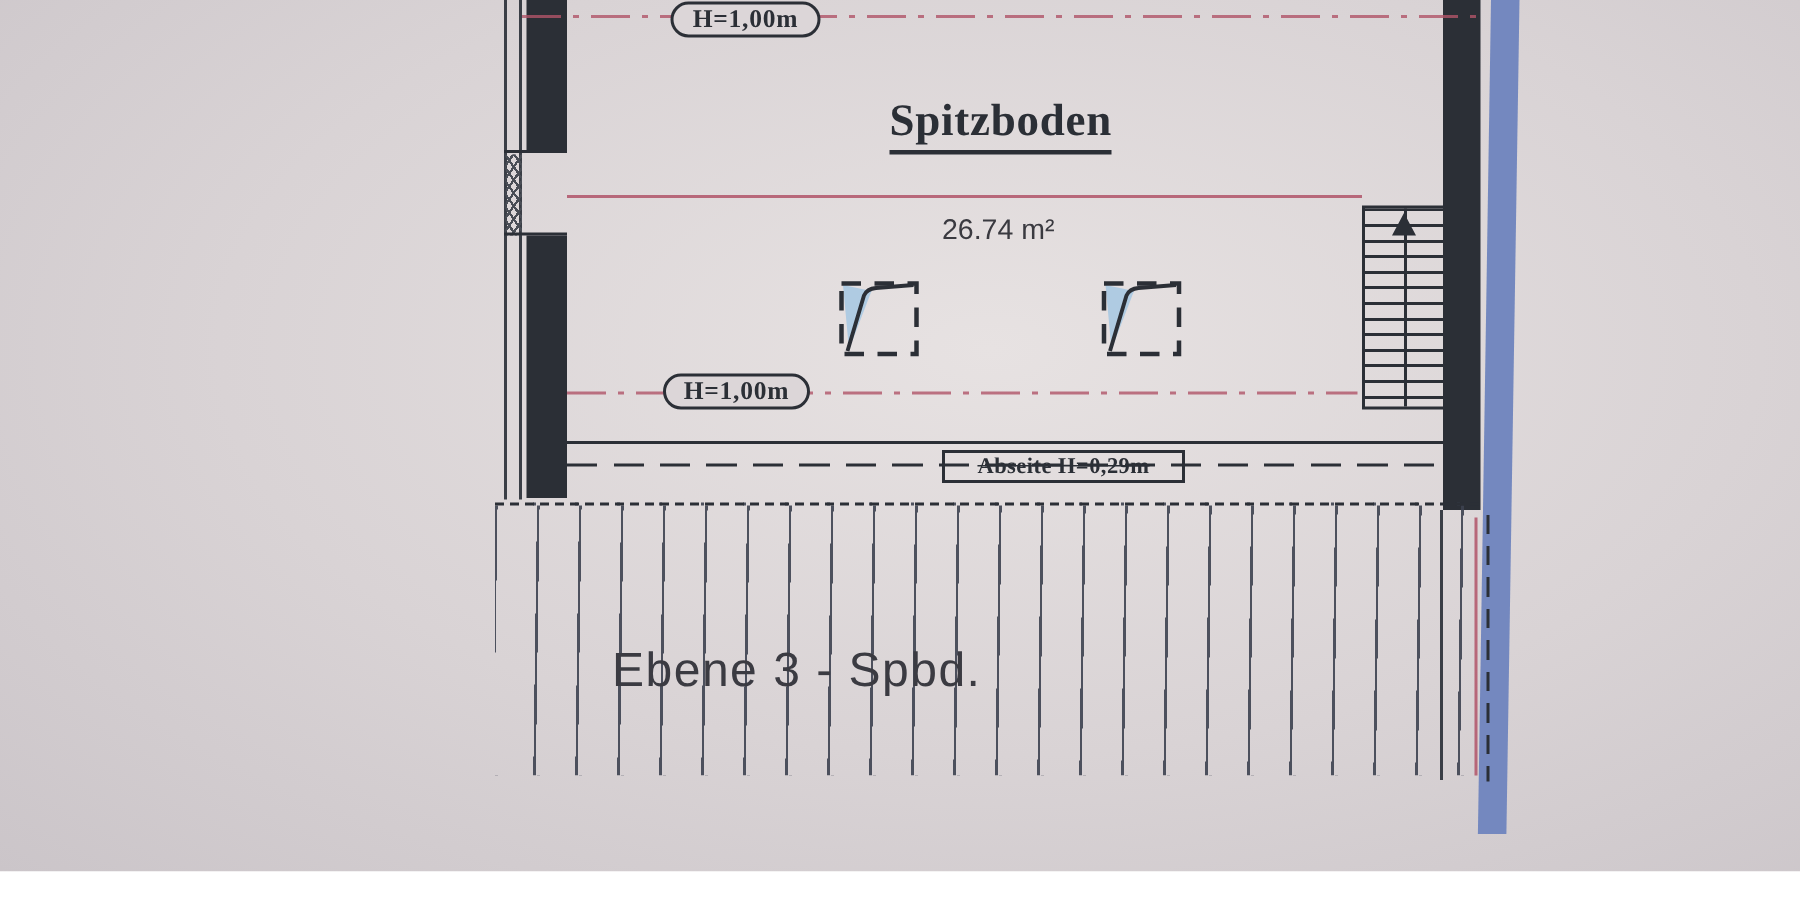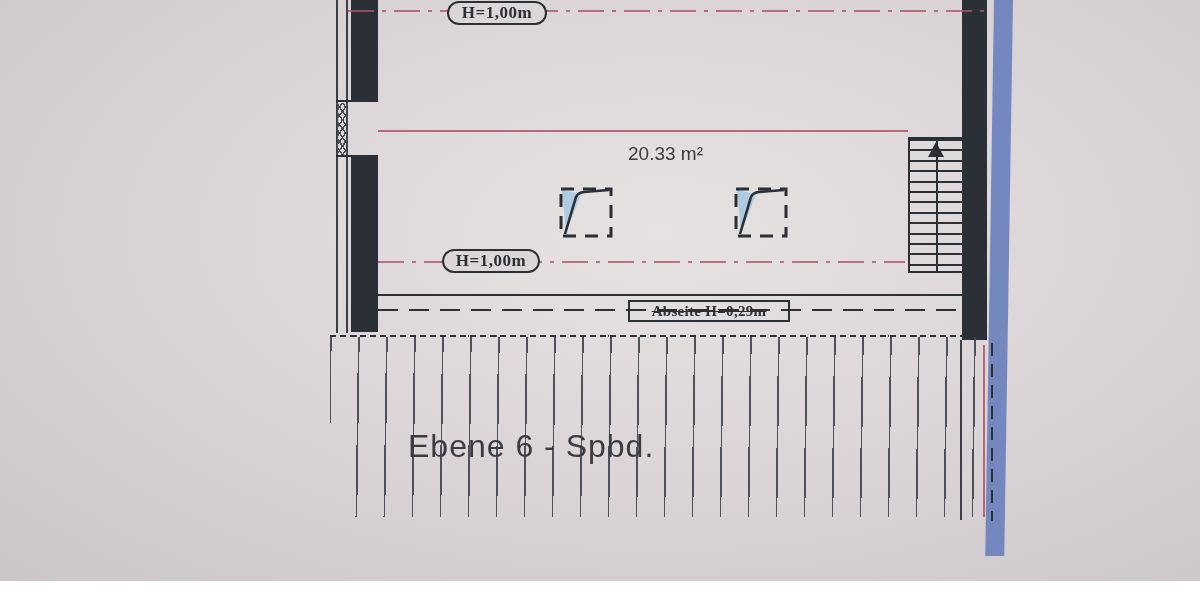--- a/index.html
+++ b/index.html
@@ -109,24 +109,25 @@
 
   <div class="abs wall" style="left:962px;top:0;width:25px;height:340px;"></div>
 
   <div class="abs blue-stripe" style="left:994px;top:0;width:19px;height:556px;"></div>
 
   <div class="abs dashdot" style="left:348px;top:10px;width:644px;"></div>
   <div class="abs oval" style="left:447px;top:1px;width:100px;height:24px;">
     <span>H=1,00m</span>
   </div>
 
+  <div class="abs title" style="left:593px;top:64px;">Spitzboden</div>
 
   <div class="abs solid-accent" style="left:378px;top:130px;width:530px;"></div>
 
-  <div class="abs sans" style="left:628px;top:143px;font-size:19px;color:#3a3a40;">20.33 m²</div>
+  <div class="abs sans" style="left:628px;top:143px;font-size:19px;color:#3a3a40;">26.74 m²</div>
 
   <svg class="abs" style="left:557px;top:184px;" width="58" height="56" viewBox="0 0 58 56">
     <polygon points="5,6 24,10 9,49" fill="var(--glass)"></polygon>
     <rect x="4" y="5" width="50" height="47" fill="none" stroke="var(--ink)" stroke-width="3" stroke-dasharray="13 9"></rect>
     <path d="M8,50 L19,13 Q21,8.5 27,8 L52,6" fill="none" stroke="var(--ink)" stroke-width="2.6"></path>
   </svg>
   <svg class="abs" style="left:732px;top:184px;" width="58" height="56" viewBox="0 0 58 56">
     <polygon points="5,6 24,10 9,49" fill="var(--glass)"></polygon>
     <rect x="4" y="5" width="50" height="47" fill="none" stroke="var(--ink)" stroke-width="3" stroke-dasharray="13 9"></rect>
     <path d="M8,50 L19,13 Q21,8.5 27,8 L52,6" fill="none" stroke="var(--ink)" stroke-width="2.6"></path>
@@ -142,19 +143,19 @@
   <div class="abs abox" style="left:628px;top:300px;width:162px;height:22px;">
     <span>Abseite H=0,29m</span>
   </div>
 
   <div class="abs stair" style="left:908px;top:137px;width:56px;height:136px;">
     <div class="stair-mid"></div>
     <div class="stair-arrow"></div>
   </div>
 
   <div class="abs hatch" style="left:330px;top:335px;width:656px;height:180px;"></div>
-  <div class="abs sans level-text" style="left:408px;top:428px;">Ebene 6 - Spbd.</div>
+  <div class="abs sans level-text" style="left:408px;top:428px;">Ebene 3 - Spbd.</div>
 
   <div class="abs thinline" style="left:960px;top:340px;width:2px;height:180px;"></div>
   <div class="abs" style="left:983px;top:345px;width:2px;height:172px;background:var(--accent);opacity:.85;"></div>
   <div class="abs vdashed-ink" style="left:991px;top:343px;height:178px;"></div>
 
 </div>
 
 </body></html>

